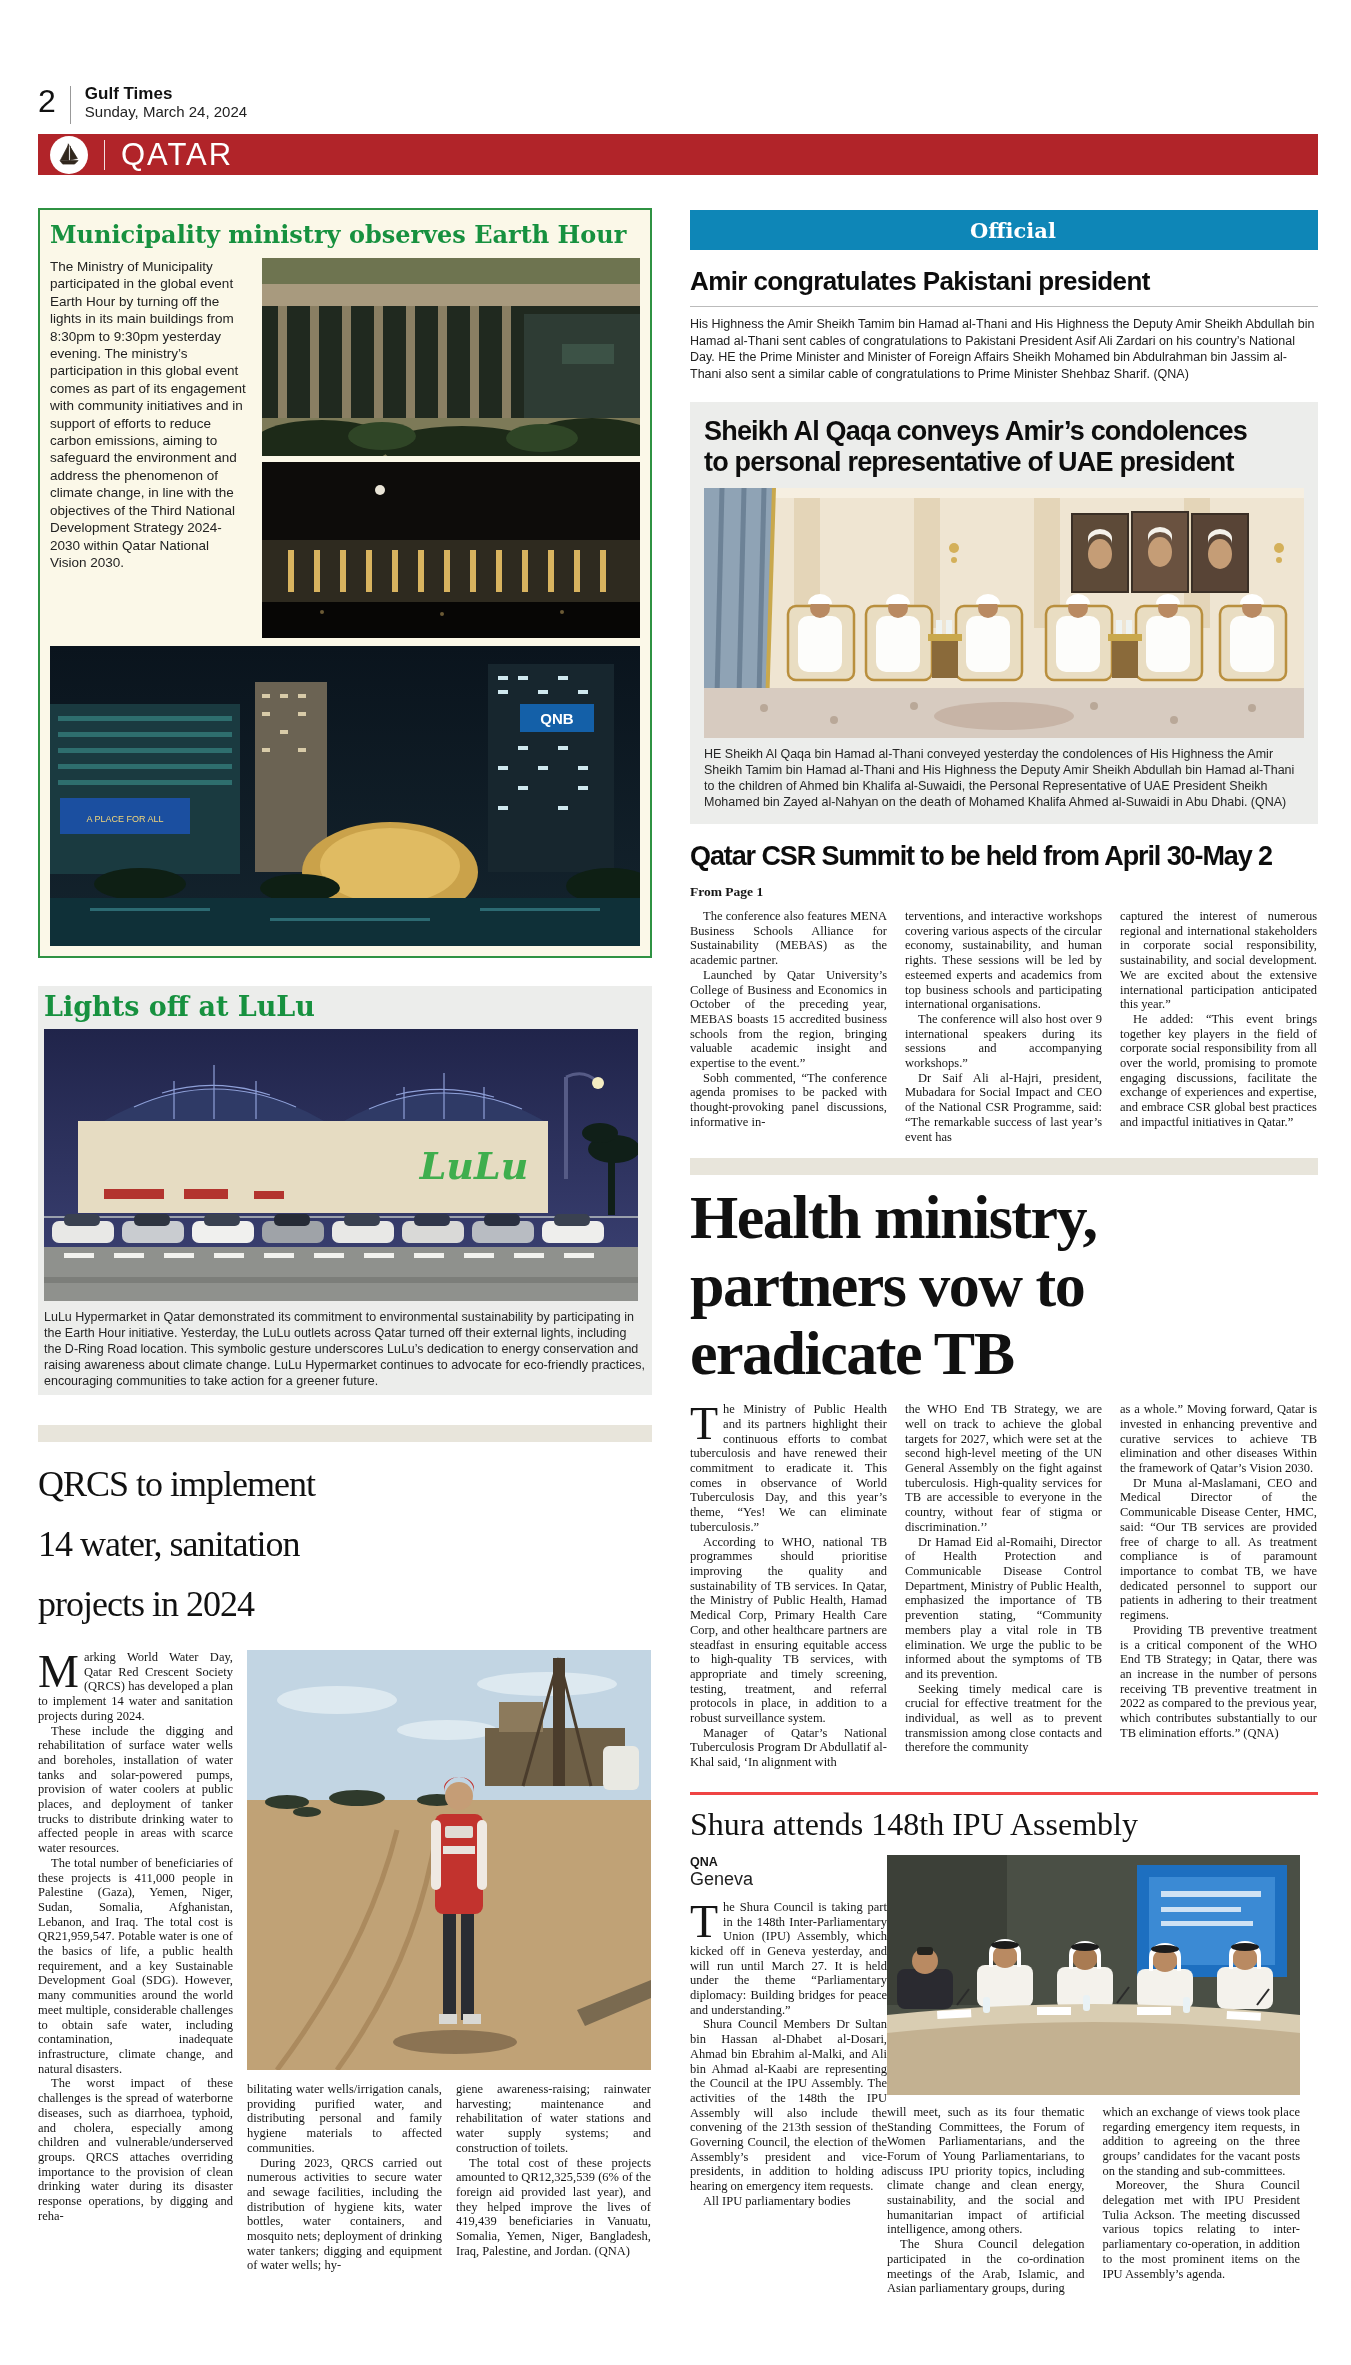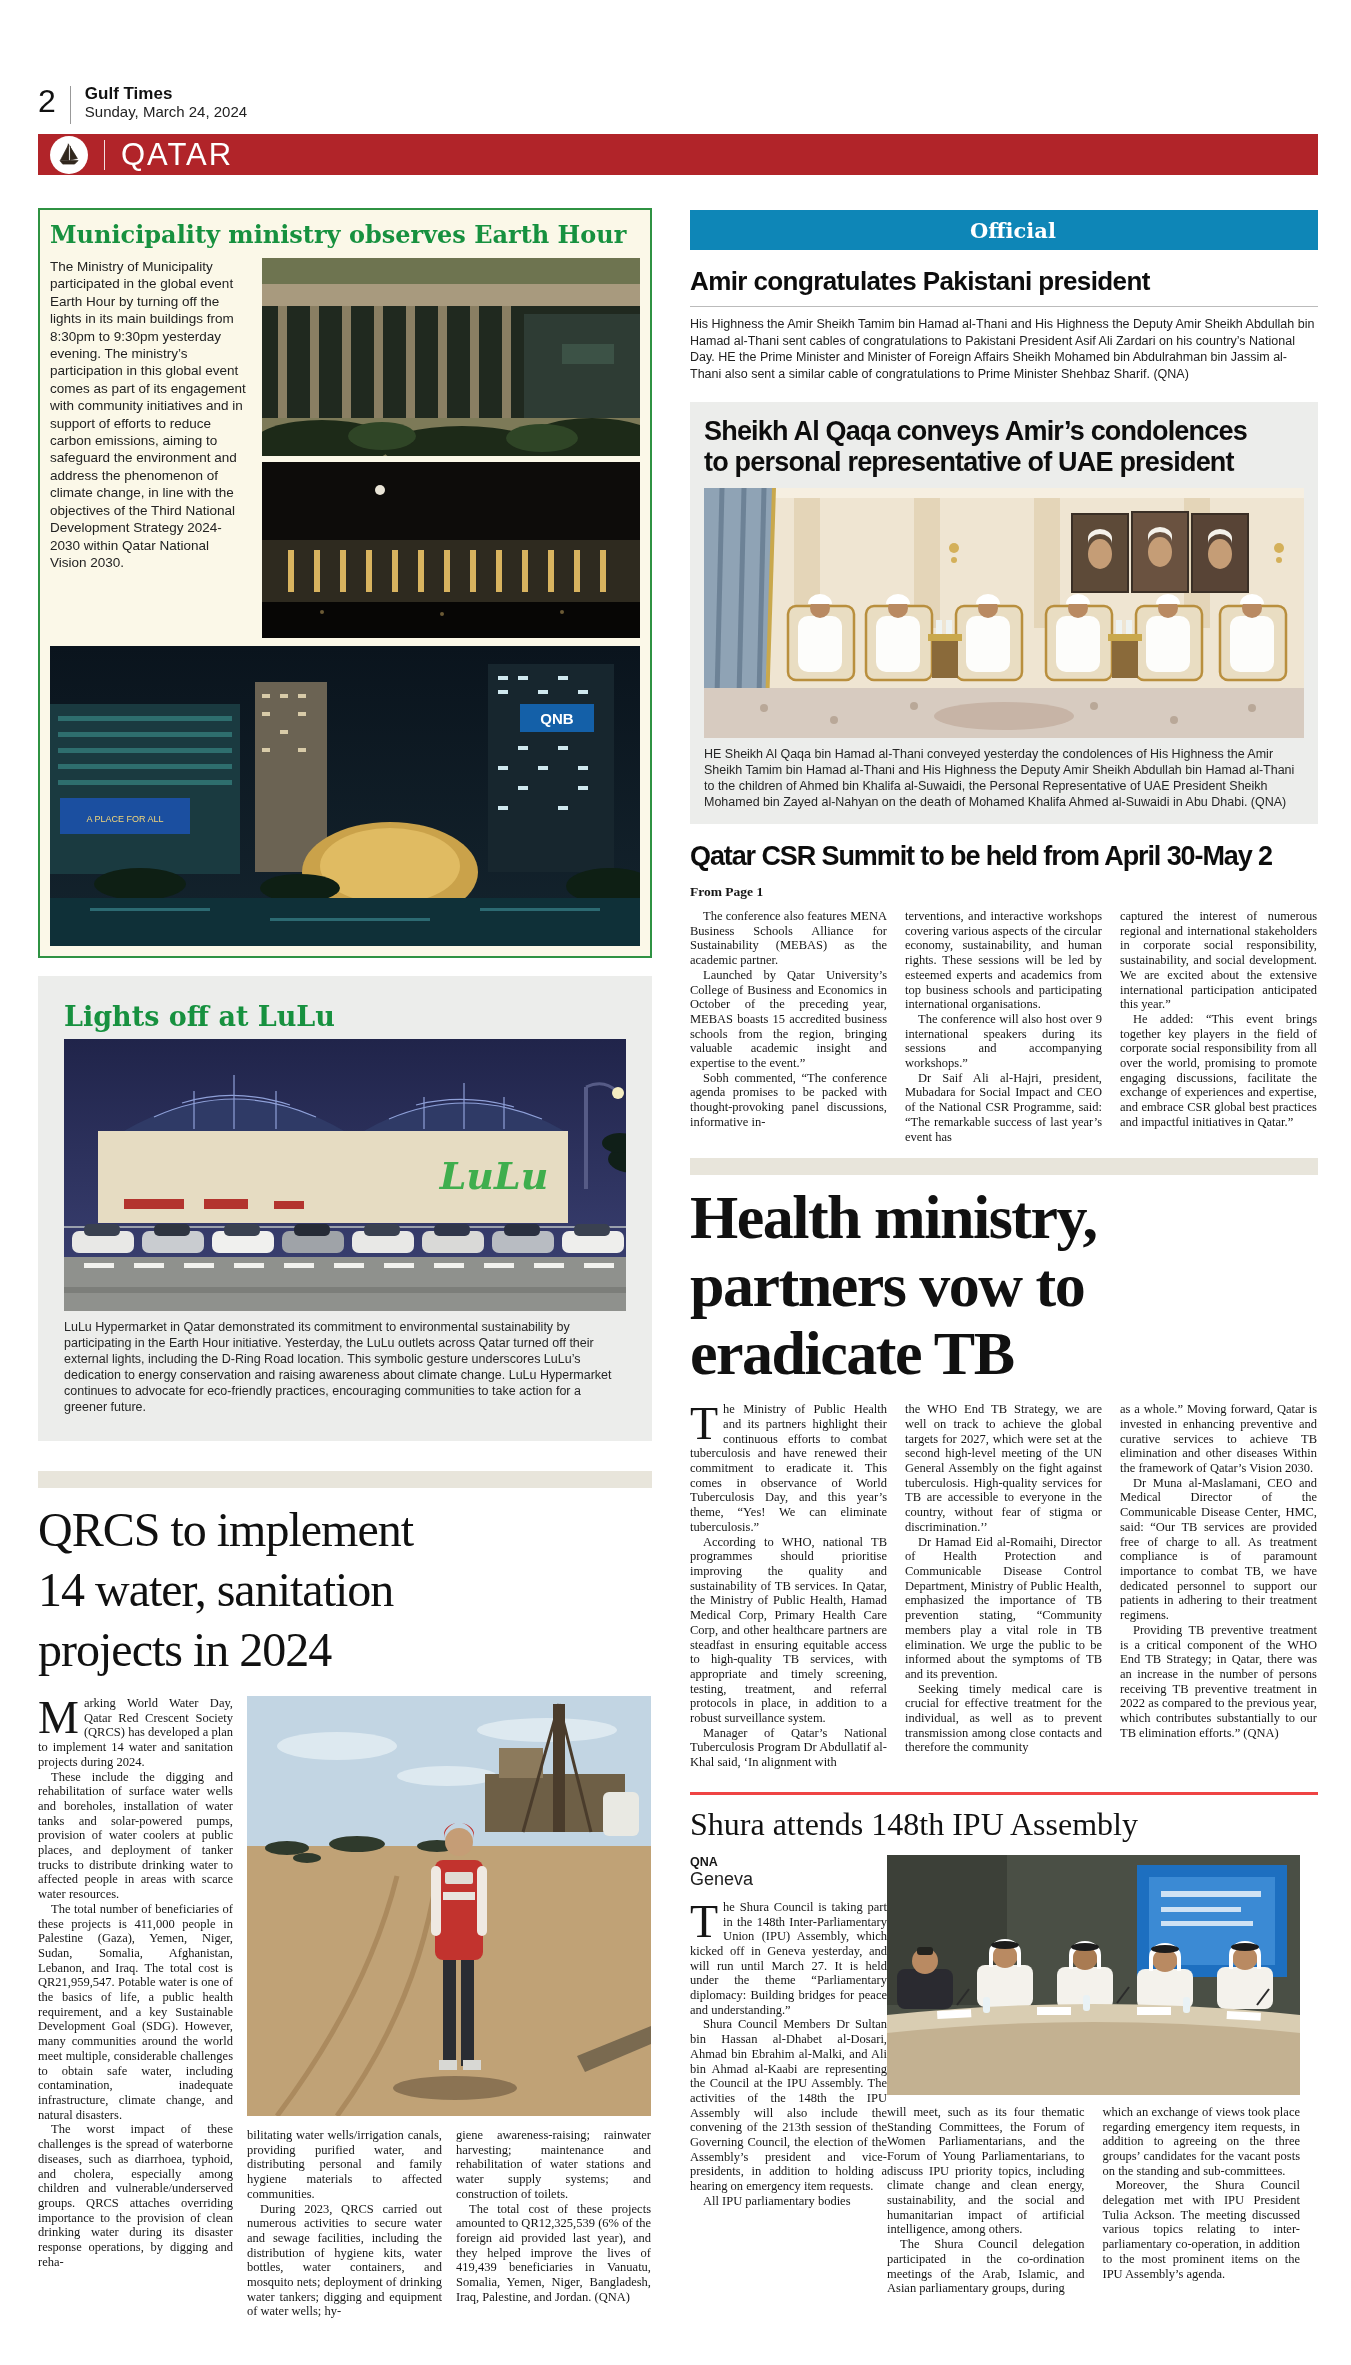--- a/index.html
+++ b/index.html
@@ -44,26 +44,26 @@
   .photo{position:relative;overflow:hidden;}
   .photo svg{display:block;}
 
   
   .earth-box{background:#fbf8e8;border:2px solid #2f9242;padding:10px;}
   .earth-row{display:flex;gap:14px;margin-top:8px;}
   .earth-text{width:200px;font-size:13.5px;line-height:17.4px;color:#222;}
   .earth-imgs{width:380px;display:flex;flex-direction:column;gap:6px;}
 
   
-  .lulu-box{background:#ecedeb;padding:26px;margin-top:18px;}
+  .lulu-box{background:#ecedeb;padding:6px;margin-top:28px;}
   .lulu-box .caption{margin-top:8px;}
 
   
   .qrcs{margin-top:12px;}
-  .qrcs-head{font-size:48px;line-height:60px;font-weight:400;letter-spacing:-1px;}
+  .qrcs-head{font-size:36px;line-height:60px;font-weight:400;letter-spacing:-1px;}
   .qrcs-body{display:flex;gap:14px;margin-top:16px;}
   .qrcs-body .col{width:195px;}
   .qrcs-right{width:404px;}
   .two-cols{display:flex;gap:14px;margin-top:12px;}
 
   
   .official-bar{height:40px;background:#0e86b7;display:flex;align-items:center;justify-content:center;padding-left:18px;}
   .official-bar span{font-family:"DejaVu Serif",serif;font-weight:700;color:#fff;font-size:21px;}
   .amir{margin-top:16px;}
   .amir hr{border:none;border-top:1px solid #bbb;margin:10px 0 9px 0;}

